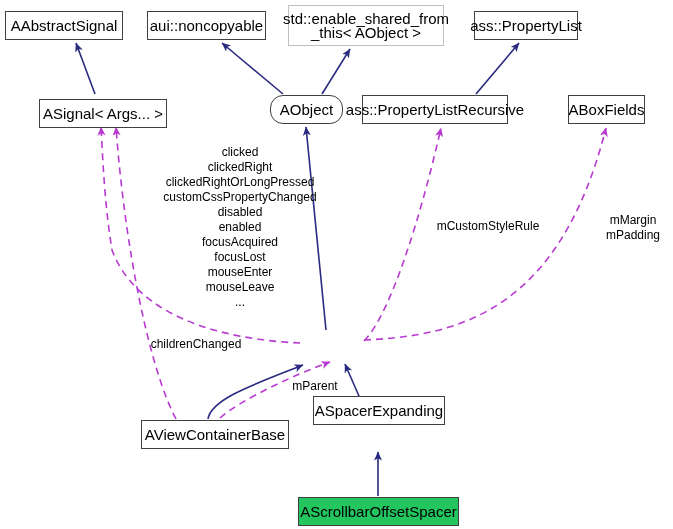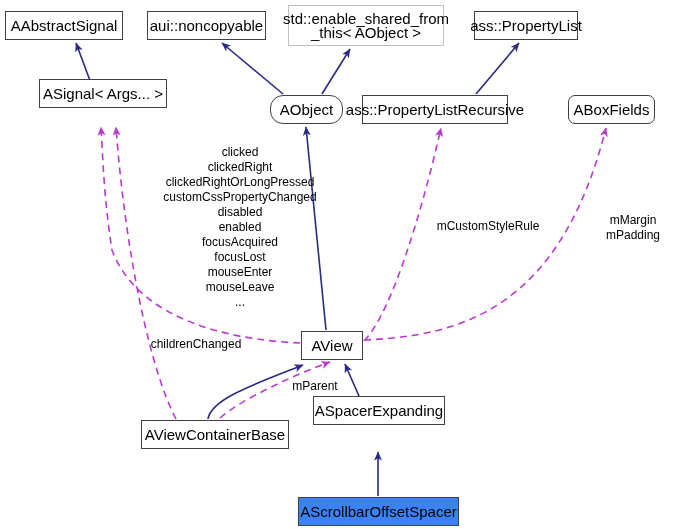--- a/index.html
+++ b/index.html
@@ -37,21 +37,21 @@
     font-size: 15px;
     line-height: 14px;
     letter-spacing: 0px;
     white-space: pre-line;
     z-index: 5;
   }
   .node.external {
     border: 1px solid #c0c0c0;
   }
   .node.highlight {
-    background: #3b82f6;
+    background: #22c55e;
     border: 1px solid #404040;
   }
   .edge-label {
     position: absolute;
     color: #000000;
     font-size: 12px;
     line-height: 15px;
     text-align: center;
     white-space: pre-line;
     z-index: 4;
@@ -94,29 +94,28 @@
 
   <div class="node" style="left:5px; top:11px; width:118px; height:29px;">AAbstractSignal</div>
 
   <div class="node" style="left:147px; top:11px; width:119px; height:29px;">aui::noncopyable</div>
 
   <div class="node external" style="left:288px; top:5px; width:156px; height:41px;">std::enable_shared_from
 _this&lt; AObject &gt;</div>
 
   <div class="node" style="left:474px; top:11px; width:104px; height:29px;">ass::PropertyList</div>
 
-  <div class="node" style="left:39px; top:79px; width:128px; height:29px;">ASignal&lt; Args... &gt;</div>
+  <div class="node" style="left:39px; top:99px; width:128px; height:29px;">ASignal&lt; Args... &gt;</div>
 
   <div class="node" style="left:270px; top:95px; width:73px; height:29px;border-radius:13px;">AObject</div>
 
   <div class="node" style="left:362px; top:95px; width:146px; height:29px;">ass::PropertyListRecursive</div>
 
-  <div class="node" style="left:568px; top:95px; width:87px; height:29px;border-radius:7px;">ABoxFields</div>
+  <div class="node" style="left:568px; top:95px; width:77px; height:29px;">ABoxFields</div>
 
-  <div class="node" style="left:301px; top:331px; width:62px; height:29px;">AView</div>
 
   <div class="node" style="left:141px; top:420px; width:148px; height:29px;">AViewContainerBase</div>
 
   <div class="node" style="left:313px; top:396px; width:132px; height:29px;">ASpacerExpanding</div>
 
   <div class="node highlight" style="left:298px; top:497px; width:161px; height:29px;">AScrollbarOffsetSpacer</div>
 
   <div class="edge-label" style="left:142px; top:145px; width:196px;">clicked
 clickedRight
 clickedRightOrLongPressed

